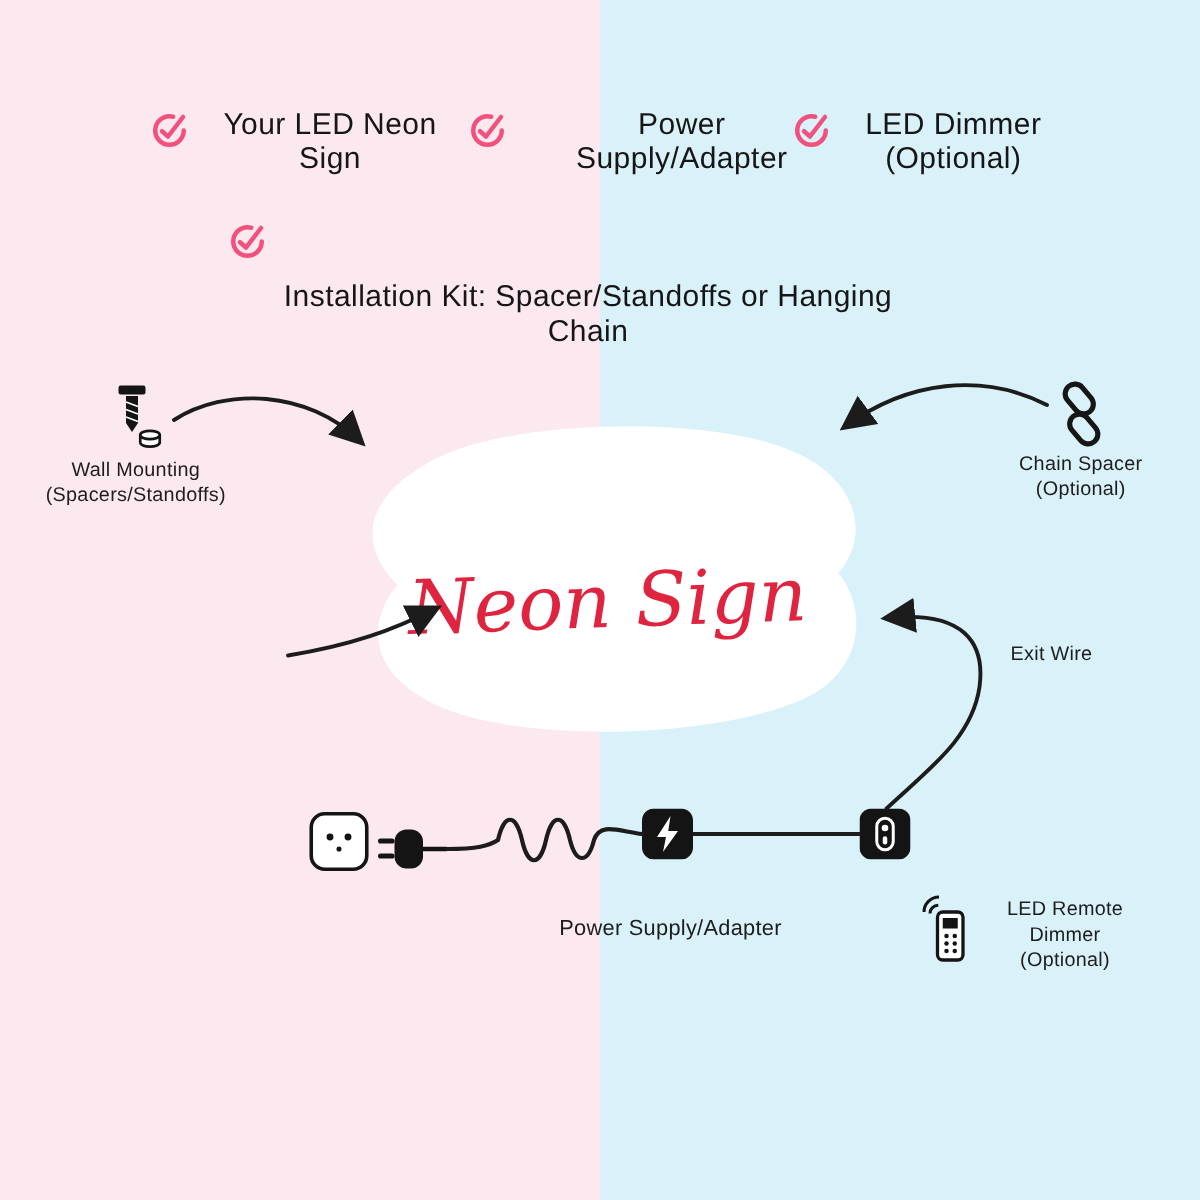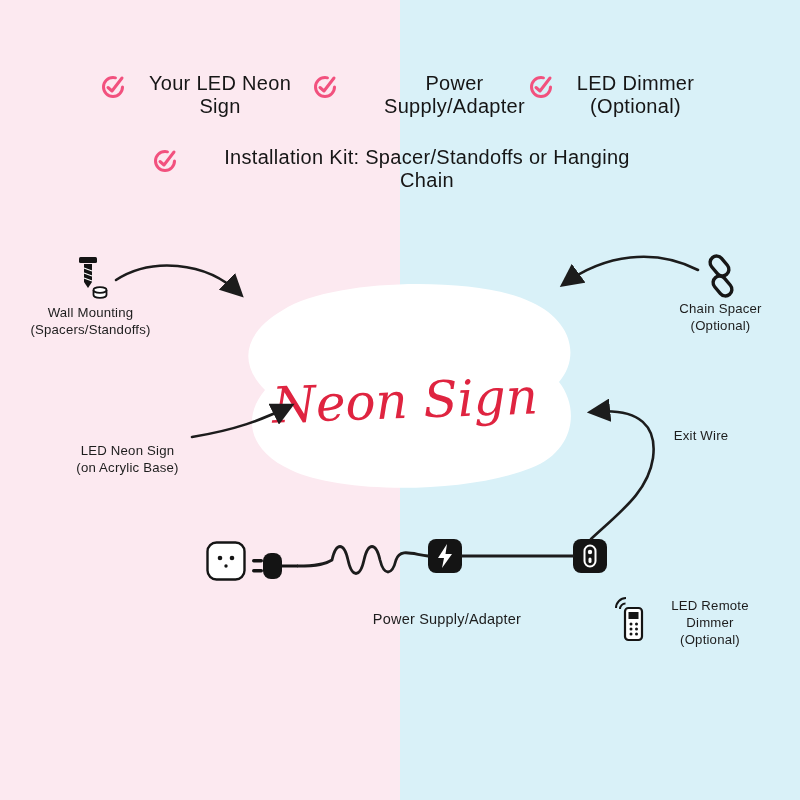--- a/index.html
+++ b/index.html
@@ -63,21 +63,21 @@
     <span class="ck">
       <svg width="26" height="26" viewBox="0 0 26 26">
         <circle cx="13" cy="14" r="9.5" fill="none" stroke="#f2517e" stroke-width="3" stroke-linecap="round" stroke-dasharray="47 13"></circle>
         <path d="M8,14.5 L12,18 L22,5" fill="none" stroke="#f2517e" stroke-width="3" stroke-linecap="round" stroke-linejoin="round"></path>
       </svg>
     </span>
     <div class="txt" style="width:145px;">LED Dimmer
 (Optional)</div>
   </div>
 
-  <div class="check-item" style="left:152px;top:146px;">
+  <div class="check-item" style="left:152px;top:146px;flex-direction:column;">
     <span class="ck">
       <svg width="26" height="26" viewBox="0 0 26 26">
         <circle cx="13" cy="14" r="9.5" fill="none" stroke="#f2517e" stroke-width="3" stroke-linecap="round" stroke-dasharray="47 13"></circle>
         <path d="M8,14.5 L12,18 L22,5" fill="none" stroke="#f2517e" stroke-width="3" stroke-linecap="round" stroke-linejoin="round"></path>
       </svg>
     </span>
     <div class="txt" style="width:480px;">Installation Kit: Spacer/Standoffs or Hanging
 Chain</div>
   </div>
 
@@ -169,21 +169,19 @@
     <g fill="none" stroke="#1c1c1c" stroke-width="2.8" stroke-linecap="round">
       <path d="M298,566 C318,566 326,564 332,560 C336,542 344,542 348,560 C352,578 360,578 364,560 C368,542 376,542 380,560 C384,576 392,576 396,560 C400,548 412,554 428,556"></path>
       <path d="M462,556 L573,556"></path>
     </g>
   </svg>
 
   <div class="callout" style="left:8px;top:304px;width:165px;">Wall Mounting
 (Spacers/Standoffs)</div>
   <div class="callout" style="left:648px;top:300px;width:145px;">Chain Spacer
 (Optional)</div>
-  <div class="callout" style="left:45px;top:442px;width:165px;">LED Neon Sign
-(on Acrylic Base)</div>
   <div class="callout" style="left:660px;top:427px;width:82px;">Exit Wire</div>
   <div class="callout big" style="left:317px;top:610px;width:260px;">Power Supply/Adapter</div>
   <div class="callout" style="left:660px;top:597px;width:100px;">LED Remote
 Dimmer
 (Optional)</div>
 
 </div>
 
 </body></html>

